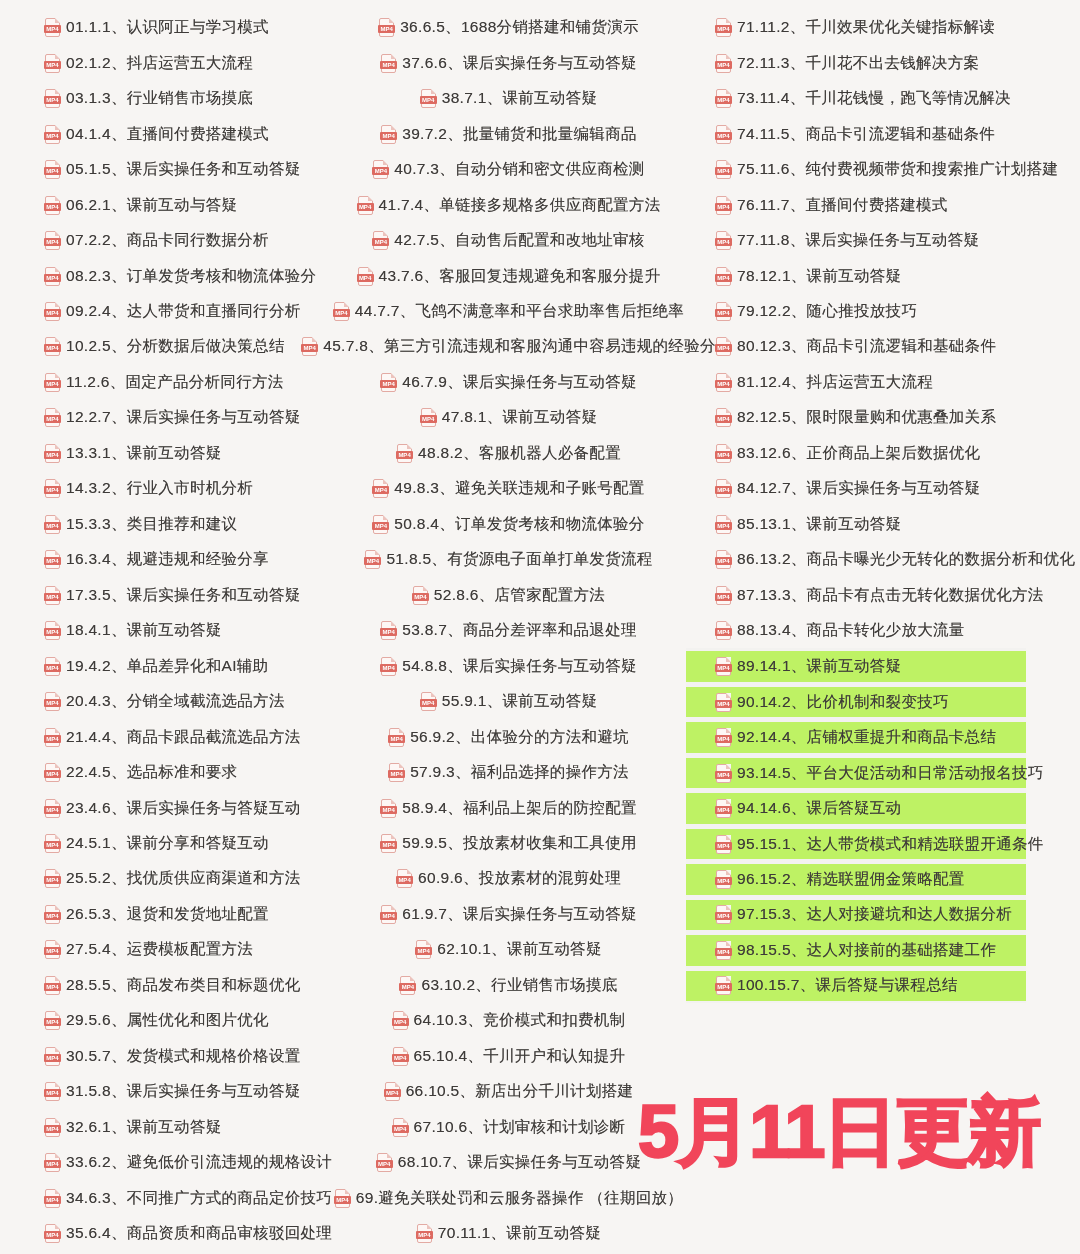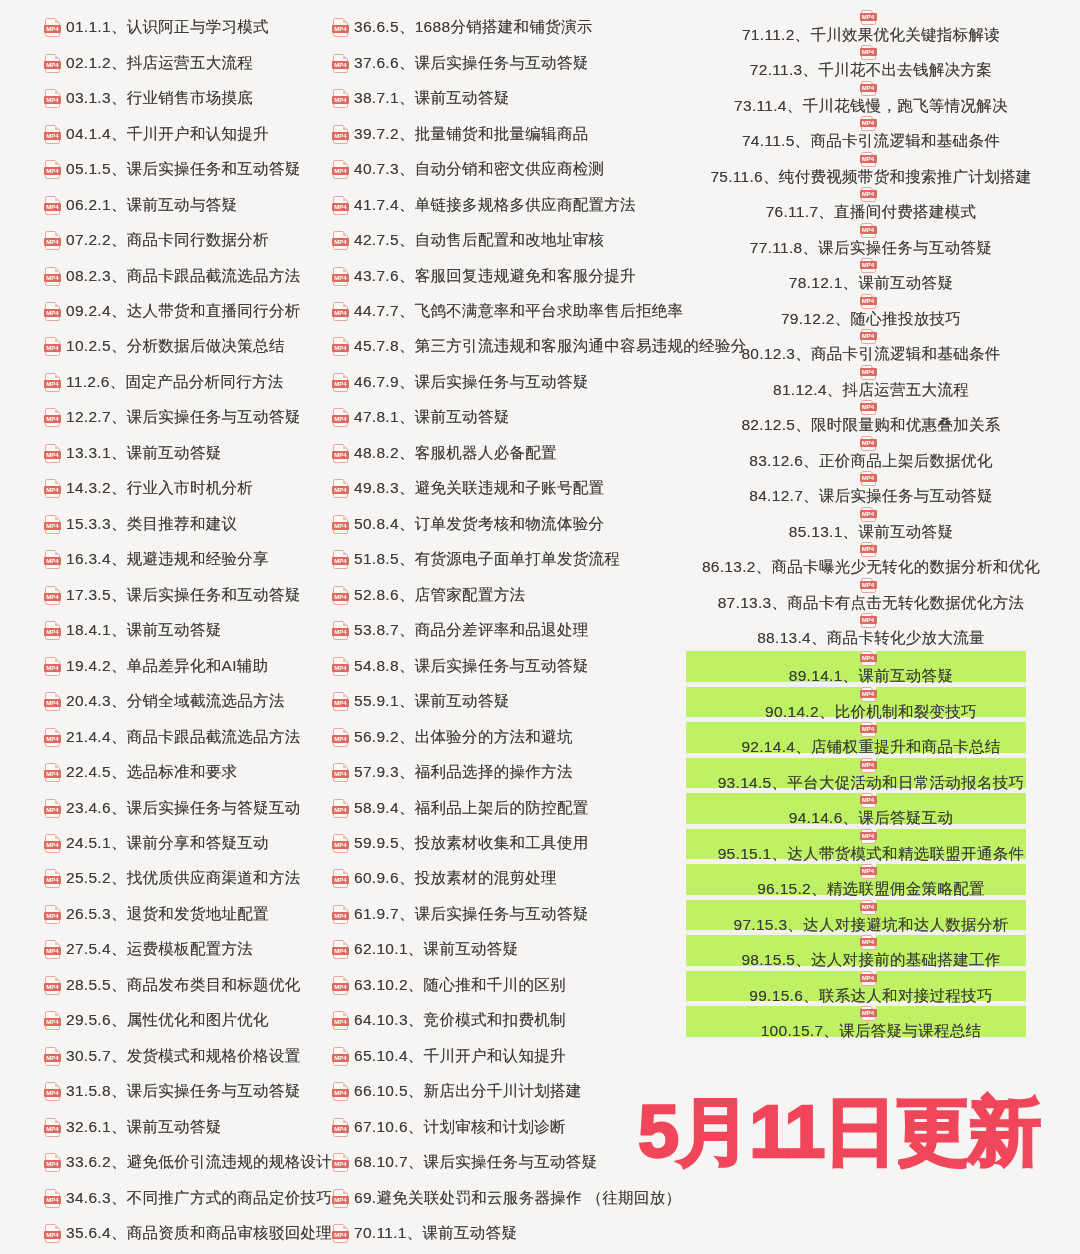--- a/index.html
+++ b/index.html
@@ -18,21 +18,21 @@
     flex-direction:column;
   }
   .row{
     height:35.47px;
     display:flex;
     align-items:center;
     white-space:nowrap;
     box-sizing:border-box;
     overflow:visible;
   }
-  .col3 .row{padding-left:30px;flex-direction:column;}
+  .col3 .row{padding-left:30px;}
   .row.hl{
     background:#bef264;
     border-top:3px solid #f3f2f0;
     border-bottom:2px solid #f3f2f0;
   }
   .label{
     font-size:15.5px;
     color:#3e3b39;
     letter-spacing:0.3px;
     text-shadow:0 0 0.6px rgba(62,59,57,0.55);
@@ -107,21 +107,21 @@
       <div class="row">
         <span class="fileicon">
           <span class="band">MP4</span>
         </span>
         <span class="label">03.1.3、行业销售市场摸底</span>
       </div>
       <div class="row">
         <span class="fileicon">
           <span class="band">MP4</span>
         </span>
-        <span class="label">04.1.4、千川开户和认知提升</span>
+        <span class="label">04.1.4、直播间付费搭建模式</span>
       </div>
       <div class="row">
         <span class="fileicon">
           <span class="band">MP4</span>
         </span>
         <span class="label">05.1.5、课后实操任务和互动答疑</span>
       </div>
       <div class="row">
         <span class="fileicon">
           <span class="band">MP4</span>
@@ -131,21 +131,21 @@
       <div class="row">
         <span class="fileicon">
           <span class="band">MP4</span>
         </span>
         <span class="label">07.2.2、商品卡同行数据分析</span>
       </div>
       <div class="row">
         <span class="fileicon">
           <span class="band">MP4</span>
         </span>
-        <span class="label">08.2.3、商品卡跟品截流选品方法</span>
+        <span class="label">08.2.3、订单发货考核和物流体验分</span>
       </div>
       <div class="row">
         <span class="fileicon">
           <span class="band">MP4</span>
         </span>
         <span class="label">09.2.4、达人带货和直播同行分析</span>
       </div>
       <div class="row">
         <span class="fileicon">
           <span class="band">MP4</span>
@@ -296,21 +296,21 @@
         </span>
         <span class="label">34.6.3、不同推广方式的商品定价技巧</span>
       </div>
       <div class="row">
         <span class="fileicon">
           <span class="band">MP4</span>
         </span>
         <span class="label">35.6.4、商品资质和商品审核驳回处理</span>
       </div>
     </div>
-  <div class="col col2" id="col-1" style="left:333px;width:352px;">
+  <div class="col col2" id="col-1" style="left:333px;width:352px;align-items:center;">
       <div class="row">
         <span class="fileicon">
           <span class="band">MP4</span>
         </span>
         <span class="label">36.6.5、1688分销搭建和铺货演示</span>
       </div>
       <div class="row">
         <span class="fileicon">
           <span class="band">MP4</span>
         </span>
@@ -463,21 +463,21 @@
       <div class="row">
         <span class="fileicon">
           <span class="band">MP4</span>
         </span>
         <span class="label">62.10.1、课前互动答疑</span>
       </div>
       <div class="row">
         <span class="fileicon">
           <span class="band">MP4</span>
         </span>
-        <span class="label">63.10.2、随心推和千川的区别</span>
+        <span class="label">63.10.2、行业销售市场摸底</span>
       </div>
       <div class="row">
         <span class="fileicon">
           <span class="band">MP4</span>
         </span>
         <span class="label">64.10.3、竞价模式和扣费机制</span>
       </div>
       <div class="row">
         <span class="fileicon">
           <span class="band">MP4</span>
@@ -670,26 +670,20 @@
         <span class="fileicon">
           <span class="band">MP4</span>
         </span>
         <span class="label">97.15.3、达人对接避坑和达人数据分析</span>
       </div>
       <div class="row hl">
         <span class="fileicon">
           <span class="band">MP4</span>
         </span>
         <span class="label">98.15.5、达人对接前的基础搭建工作</span>
-      </div>
-      <div class="row hl">
-        <span class="fileicon">
-          <span class="band">MP4</span>
-        </span>
-        <span class="label">99.15.6、联系达人和对接过程技巧</span>
       </div>
       <div class="row hl">
         <span class="fileicon">
           <span class="band">MP4</span>
         </span>
         <span class="label">100.15.7、课后答疑与课程总结</span>
       </div>
     </div>
 
   <div class="banner">5月11日更新</div>

